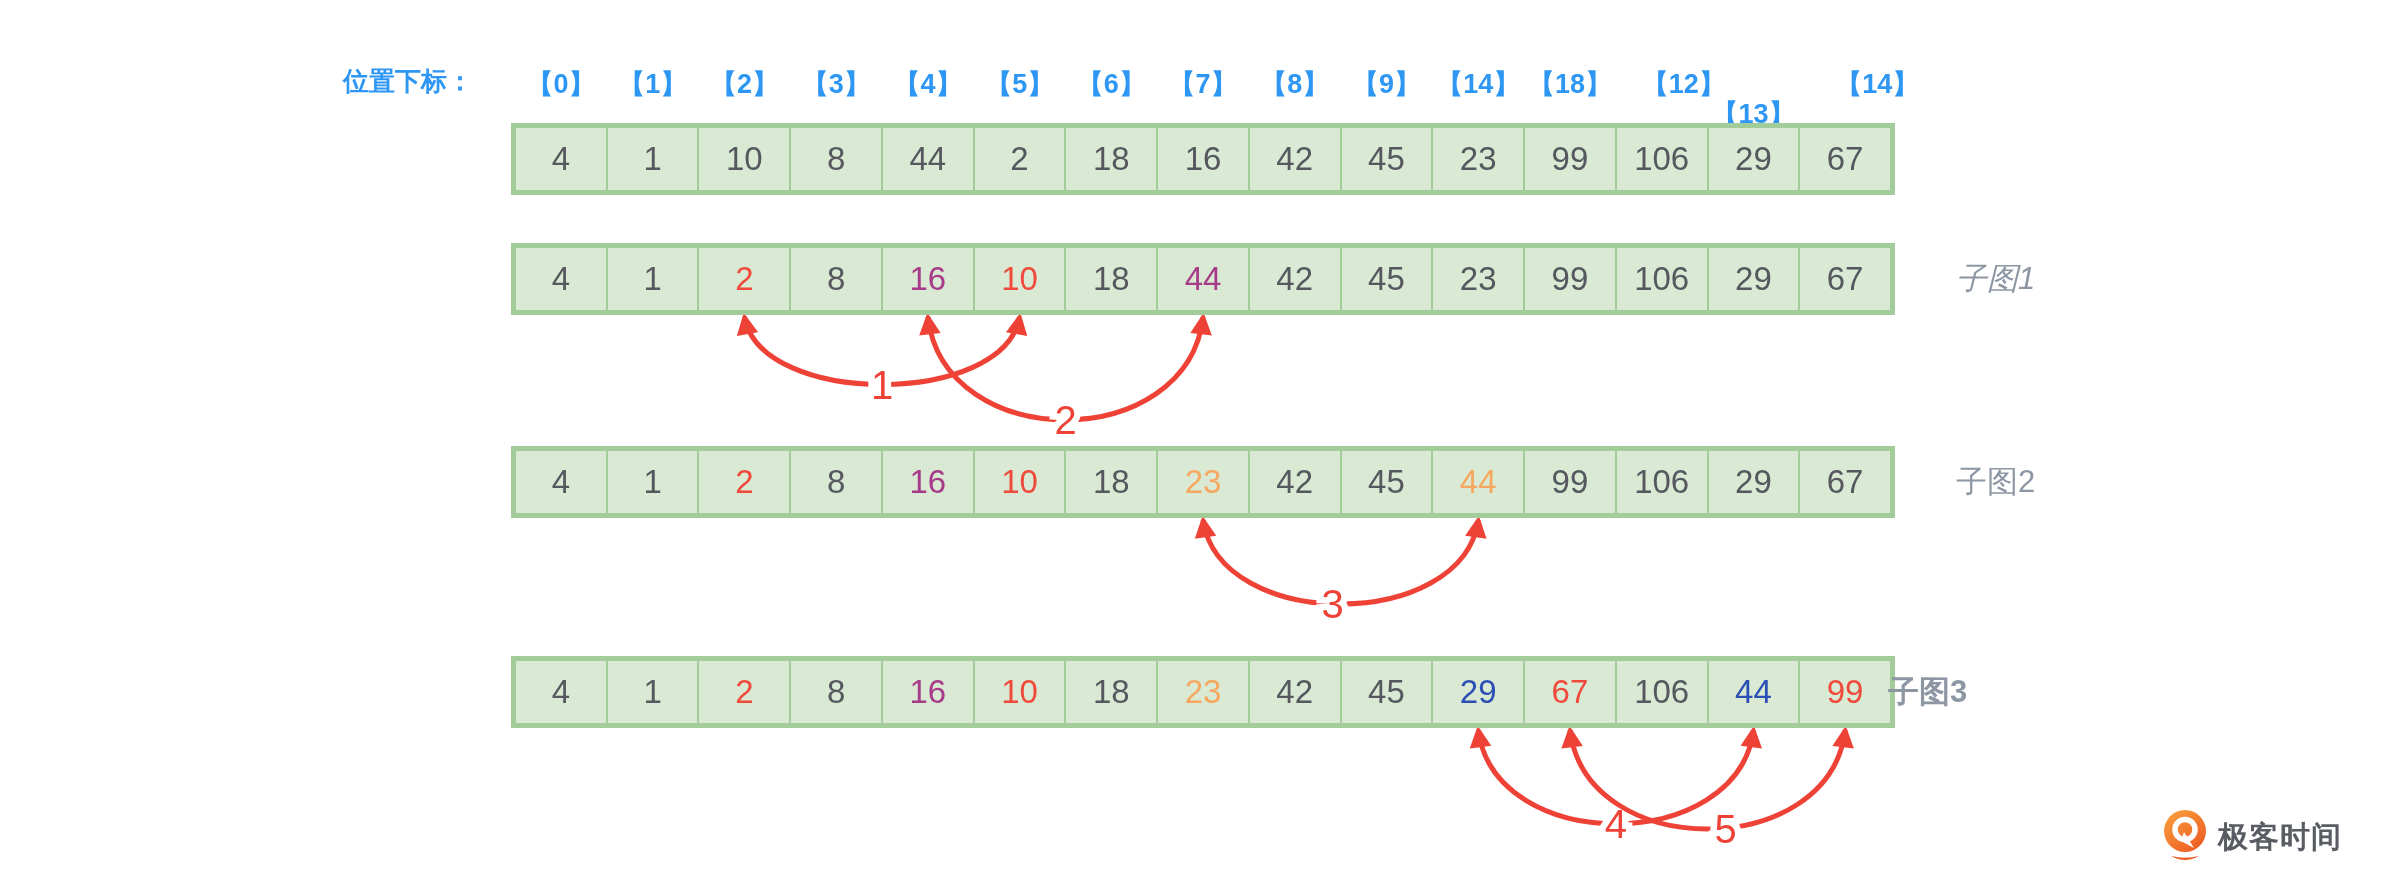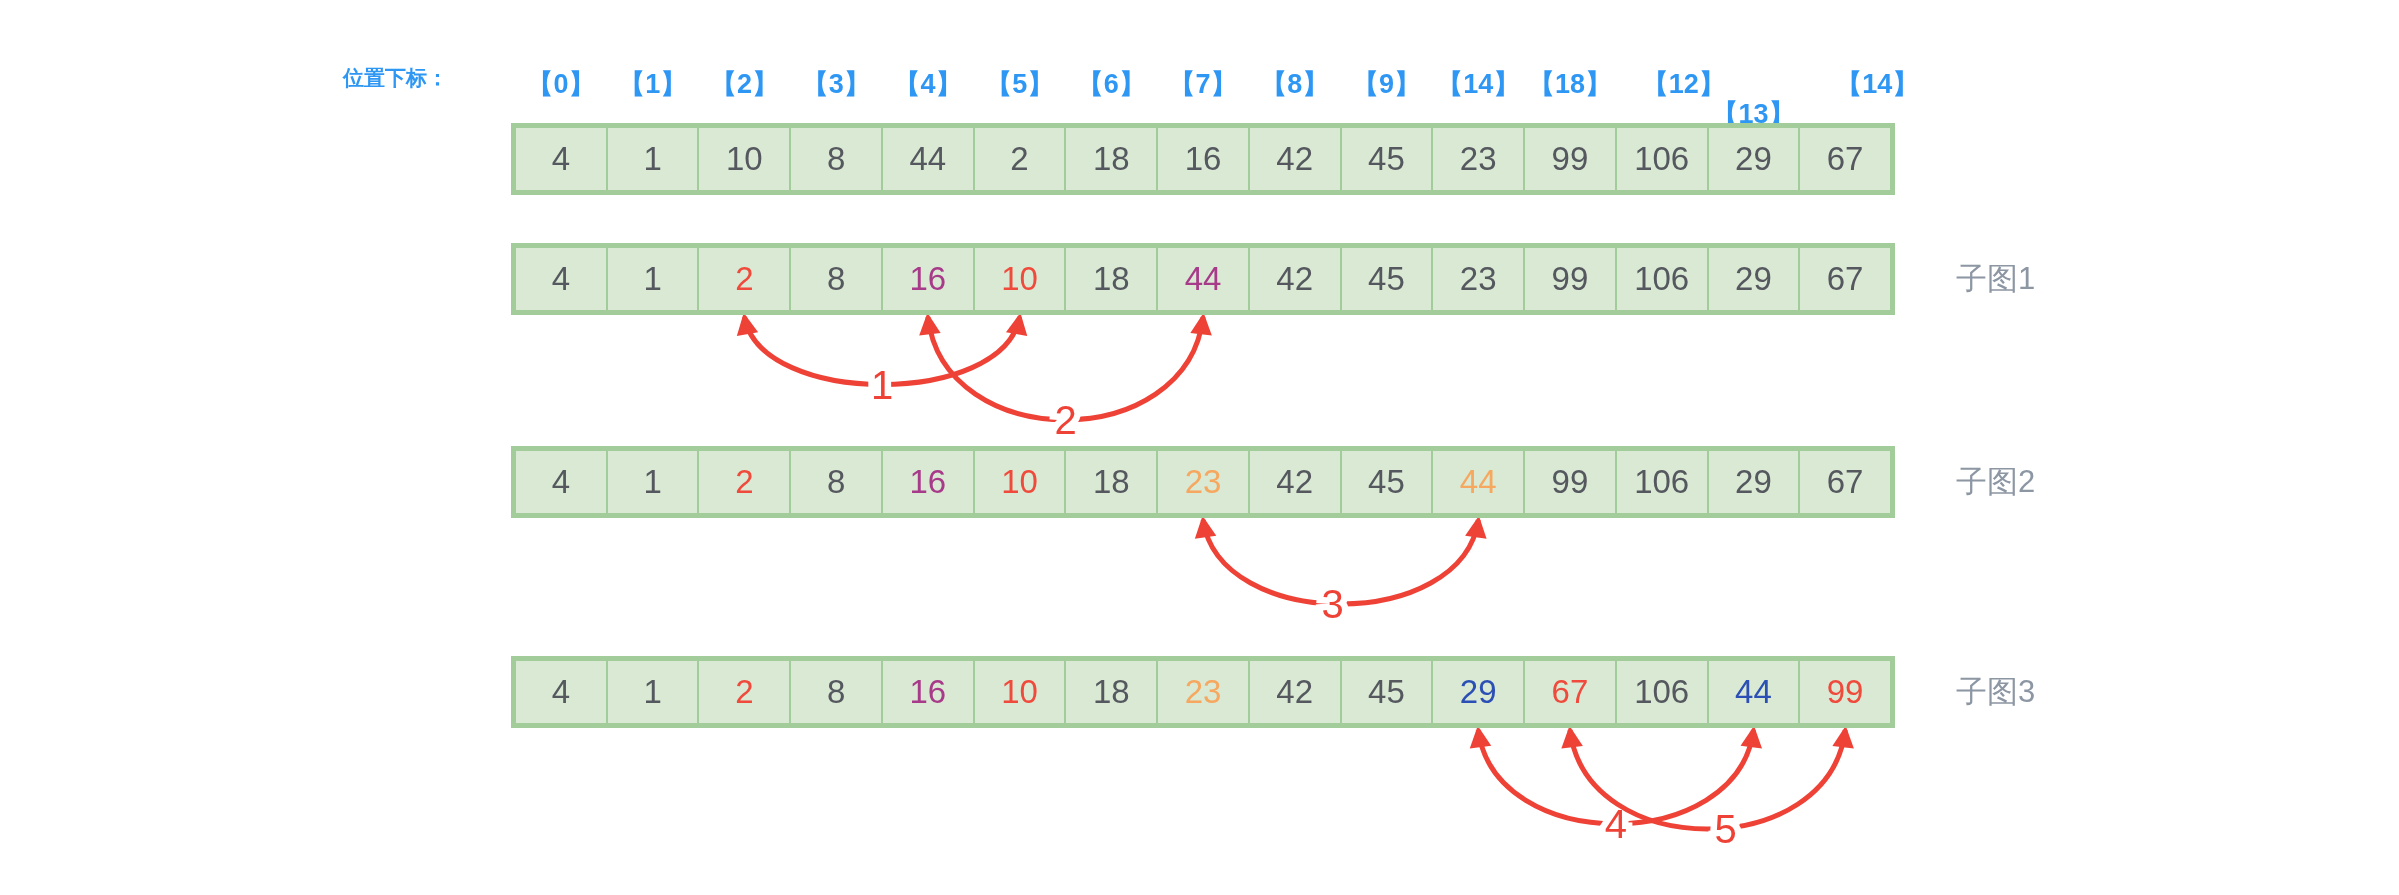--- a/index.html
+++ b/index.html
@@ -1,20 +1,20 @@
 <!DOCTYPE html>
 <html style="--hdr-blue: #2e97f4; --cell-text: #55585e; --cell-bg: #d9e9d3; --cell-border: #a3cc9b; --red: #f04a3c; --purple: #a83a8a; --orange: #f6a860; --blue: #2b4fb5; --arrow: #ee4237; --side-gray: #8d97a4; --logo-text: #595d63;"><head>
 <meta charset="utf-8">
 <style>
   html,body{margin:0;padding:0;background:#ffffff;}
   body{width:2399px;height:895px;position:relative;overflow:hidden;
        font-family:"Liberation Sans",sans-serif;}
   .canvas{position:absolute;inset:0;}
 
-  .hdr-label{position:absolute;font-size:21px;font-weight:700;color:var(--hdr-blue);white-space:nowrap;}
+  .hdr-label{position:absolute;font-size:26px;font-weight:700;color:var(--hdr-blue);white-space:nowrap;}
   .idx{position:absolute;transform:translateX(-50%);font-size:27px;font-weight:700;
        color:var(--hdr-blue);white-space:nowrap;}
 
   .row{position:absolute;box-sizing:border-box;width:1384px;height:72px;
        border:3px solid var(--cell-border);background:var(--cell-border);
        display:grid;grid-template-columns:repeat(15,1fr);gap:2px;padding:2px;}
   .cell{background:var(--cell-bg);display:flex;align-items:center;justify-content:center;}
   .cell span{font-size:33px;color:var(--cell-text);}
   .cell.c-red span{color:var(--red);}
   .cell.c-purple span{color:var(--purple);}
@@ -52,20 +52,35 @@
         <text class="swap-label" x="1065.515" y="433.75">2</text>
         <path class="swap-arrow" d="M 1203.1100000000001,520 C 1219.1100000000001,632 1462.3000000000002,632 1478.3000000000002,520" marker-start="url(#arrowhead)" marker-end="url(#arrowhead)"></path>
         <text class="swap-label" x="1332.7050000000002" y="618">3</text>
         <path class="swap-arrow" d="M 1478.3000000000002,730 C 1494.3000000000002,855 1737.49,855 1753.49,730" marker-start="url(#arrowhead)" marker-end="url(#arrowhead)"></path>
         <text class="swap-label" x="1615.895" y="837.75">4</text>
         <path class="swap-arrow" d="M 1570.0300000000002,730 C 1586.0300000000002,862 1829.22,862 1845.22,730" marker-start="url(#arrowhead)" marker-end="url(#arrowhead)"></path>
         <text class="swap-label" x="1725.625" y="843">5</text>
       </g>
   </svg>
 
+  <div class="logo" style="left:2160px;top:808px;">
+    <svg width="50" height="58" viewBox="0 0 50 58">
+      <defs>
+        <linearGradient id="gk-grad" x1="0" y1="0" x2="0.8" y2="1">
+          <stop id="gk-stop-top" offset="0" stop-color="#f9a43f"></stop>
+          <stop id="gk-stop-bot" offset="1" stop-color="#ee5b22"></stop>
+        </linearGradient>
+      </defs>
+      <circle cx="25" cy="23" r="21" fill="url(#gk-grad)"></circle>
+      <circle cx="25" cy="21.5" r="10" fill="none" stroke="#ffffff" stroke-width="5.5"></circle>
+      <path d="M24,24 L34,40 L21,33 Z" fill="#ffffff"></path>
+      <path id="gk-smile" d="M11,48 Q25,56 39,48 Q25,51.5 11,48 Z" fill="#ee5b22"></path>
+    </svg>
+    <span class="logo-text">极客时间</span>
+  </div>
 
 <span class="idx" style="left: 561px; top: 66px;">【0】</span>
     <span class="idx" style="left: 652.73px; top: 66px;">【1】</span>
     <span class="idx" style="left: 744.46px; top: 66px;">【2】</span>
     <span class="idx" style="left: 836.19px; top: 66px;">【3】</span>
     <span class="idx" style="left: 927.92px; top: 66px;">【4】</span>
     <span class="idx" style="left: 1019.65px; top: 66px;">【5】</span>
     <span class="idx" style="left: 1111.38px; top: 66px;">【6】</span>
     <span class="idx" style="left: 1203.11px; top: 66px;">【7】</span>
     <span class="idx" style="left: 1294.84px; top: 66px;">【8】</span>
@@ -162,21 +177,21 @@
       <div class="cell">
         <span>106</span>
       </div>
       <div class="cell">
         <span>29</span>
       </div>
       <div class="cell">
         <span>67</span>
       </div>
     </div>
-    <span class="side-label" style="left: 1956px; top: 260px;">子图1</span>
+    <span class="side-label" style="left: 1956px; top: 260px; font-style: italic;">子图1</span>
     <div class="row" style="left: 511px; top: 446px;">
       <div class="cell">
         <span>4</span>
       </div>
       <div class="cell">
         <span>1</span>
       </div>
       <div class="cell c-red">
         <span>2</span>
       </div>
@@ -258,14 +273,14 @@
       <div class="cell">
         <span>106</span>
       </div>
       <div class="cell c-blue">
         <span>44</span>
       </div>
       <div class="cell c-red">
         <span>99</span>
       </div>
     </div>
-    <span class="side-label" style="left: 1956px; top: 673px;">子图3</span>
+    <span class="side-label" style="left: 1888px; top: 673px; font-weight: bold;">子图3</span>
   </div>
 
 </body></html>

